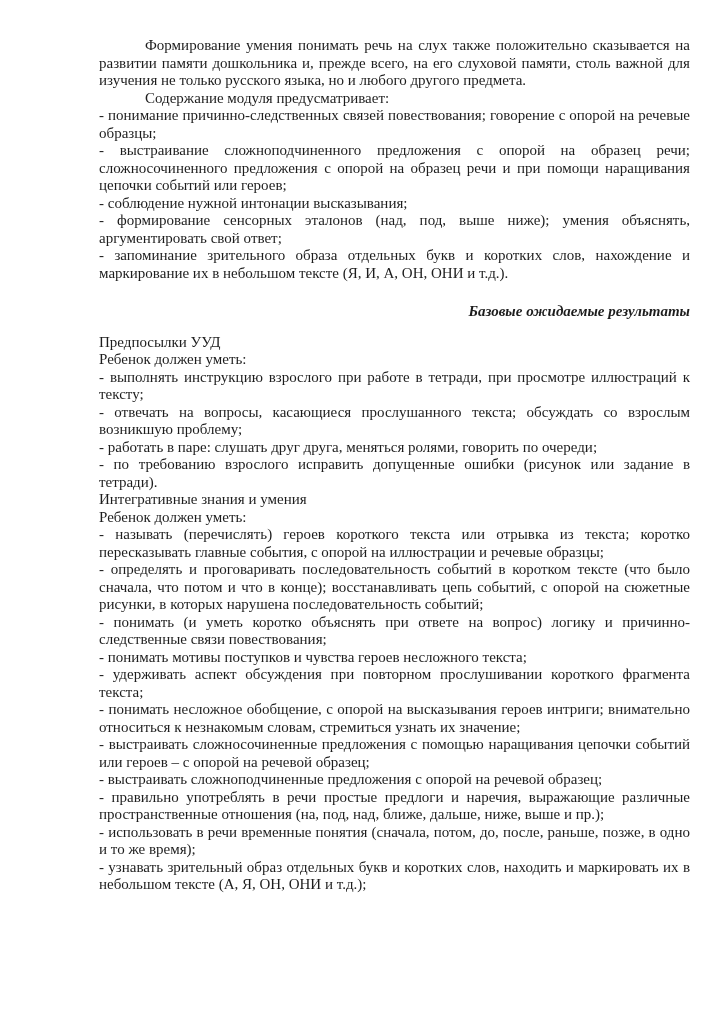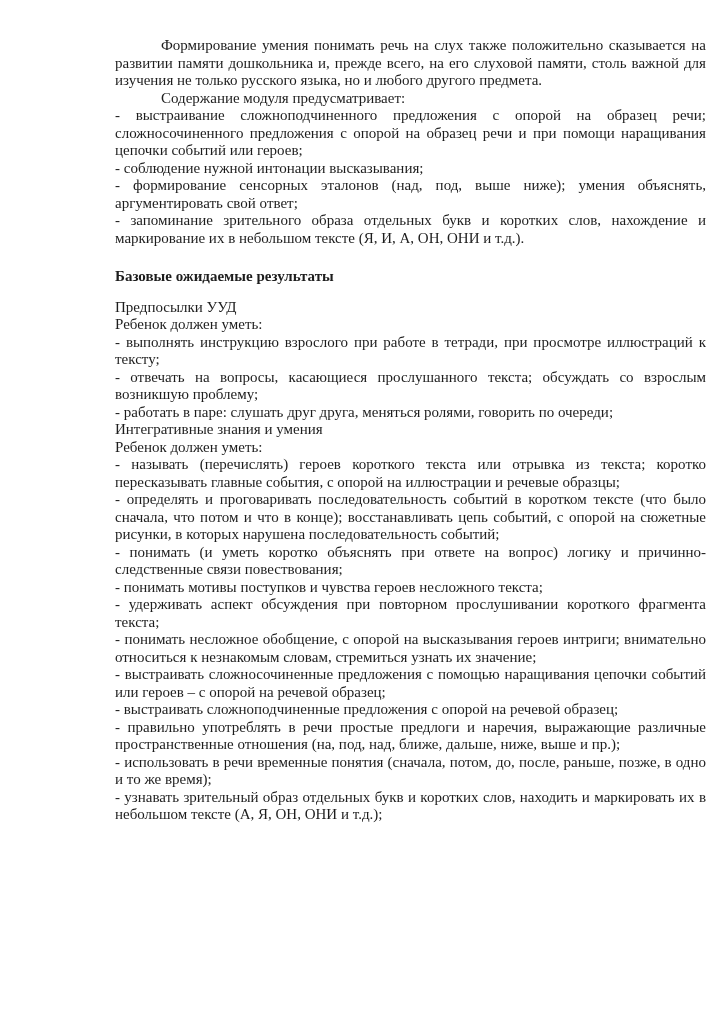--- a/index.html
+++ b/index.html
@@ -11,62 +11,65 @@
     position: relative;
     width: 724px;
     height: 1024px;
     background: #ffffff;
     overflow: hidden;
     font-family: "Liberation Serif", "DejaVu Serif", serif;
     color: #1d1d1d;
   }
   .content {
     position: absolute;
-    left: 115px;
+    left: 99px;
     top: 37px;
     width: 591px;
     font-size: 15px;
     line-height: 17.5px;
     text-align: justify;
   }
   .content p {
     margin: 0;
     padding: 0;
   }
   .first-line-indent {
     text-indent: 46px;
   }
   .section-heading {
     font-weight: bold;
-    text-align: left;
+    text-align: right;
     margin-top: 21px !important;
     margin-bottom: 13px !important;
+    font-style: italic;
   }
 </style>
 </head>
 <body>
 
 <div class="page">
   <div class="content">
 
     <p class="first-line-indent">Формирование  умения понимать речь на слух также положительно сказывается на развитии памяти дошкольника и, прежде всего, на его слуховой памяти, столь важной для изучения не только русского языка, но и любого другого предмета.</p>
     <p class="first-line-indent">Содержание модуля предусматривает:</p>
 
+    <p>- понимание причинно-следственных связей повествования; говорение с опорой на речевые образцы;</p>
     <p>- выстраивание сложноподчиненного предложения с опорой на образец речи; сложносочиненного предложения с опорой на образец речи и при помощи наращивания цепочки событий или героев;</p>
     <p>- соблюдение нужной интонации высказывания;</p>
     <p>- формирование сенсорных эталонов (над, под, выше ниже); умения объяснять, аргументировать свой ответ;</p>
     <p>- запоминание зрительного образа отдельных букв и коротких слов, нахождение и маркирование их в небольшом тексте (Я, И, А, ОН, ОНИ и т.д.).</p>
 
     <p class="section-heading">Базовые ожидаемые результаты</p>
 
     <p>Предпосылки УУД</p>
     <p>Ребенок должен уметь:</p>
     <p>- выполнять инструкцию взрослого при работе в тетради, при просмотре иллюстраций к тексту;</p>
     <p>- отвечать на вопросы, касающиеся прослушанного текста; обсуждать со взрослым возникшую проблему;</p>
     <p>- работать в паре: слушать друг друга, меняться ролями, говорить по очереди;</p>
+    <p>- по требованию взрослого исправить допущенные ошибки (рисунок или задание в тетради).</p>
 
     <p>Интегративные знания и умения</p>
     <p>Ребенок должен уметь:</p>
     <p>- называть (перечислять) героев короткого текста или отрывка из текста; коротко пересказывать главные события, с опорой на иллюстрации и речевые образцы;</p>
     <p>- определять и проговаривать последовательность событий в коротком тексте (что было сначала, что потом и что в конце); восстанавливать цепь событий, с опорой на сюжетные рисунки, в которых нарушена последовательность событий;</p>
     <p>- понимать (и уметь коротко объяснять при ответе на вопрос) логику и причинно-следственные связи повествования;</p>
     <p>- понимать мотивы поступков и чувства героев несложного текста;</p>
     <p>- удерживать аспект обсуждения при повторном прослушивании короткого фрагмента текста;</p>
     <p>- понимать несложное обобщение, с опорой на высказывания героев интриги; внимательно относиться к незнакомым словам, стремиться узнать их значение;</p>
     <p>- выстраивать сложносочиненные предложения с помощью наращивания цепочки событий или героев – с опорой на речевой образец;</p>

